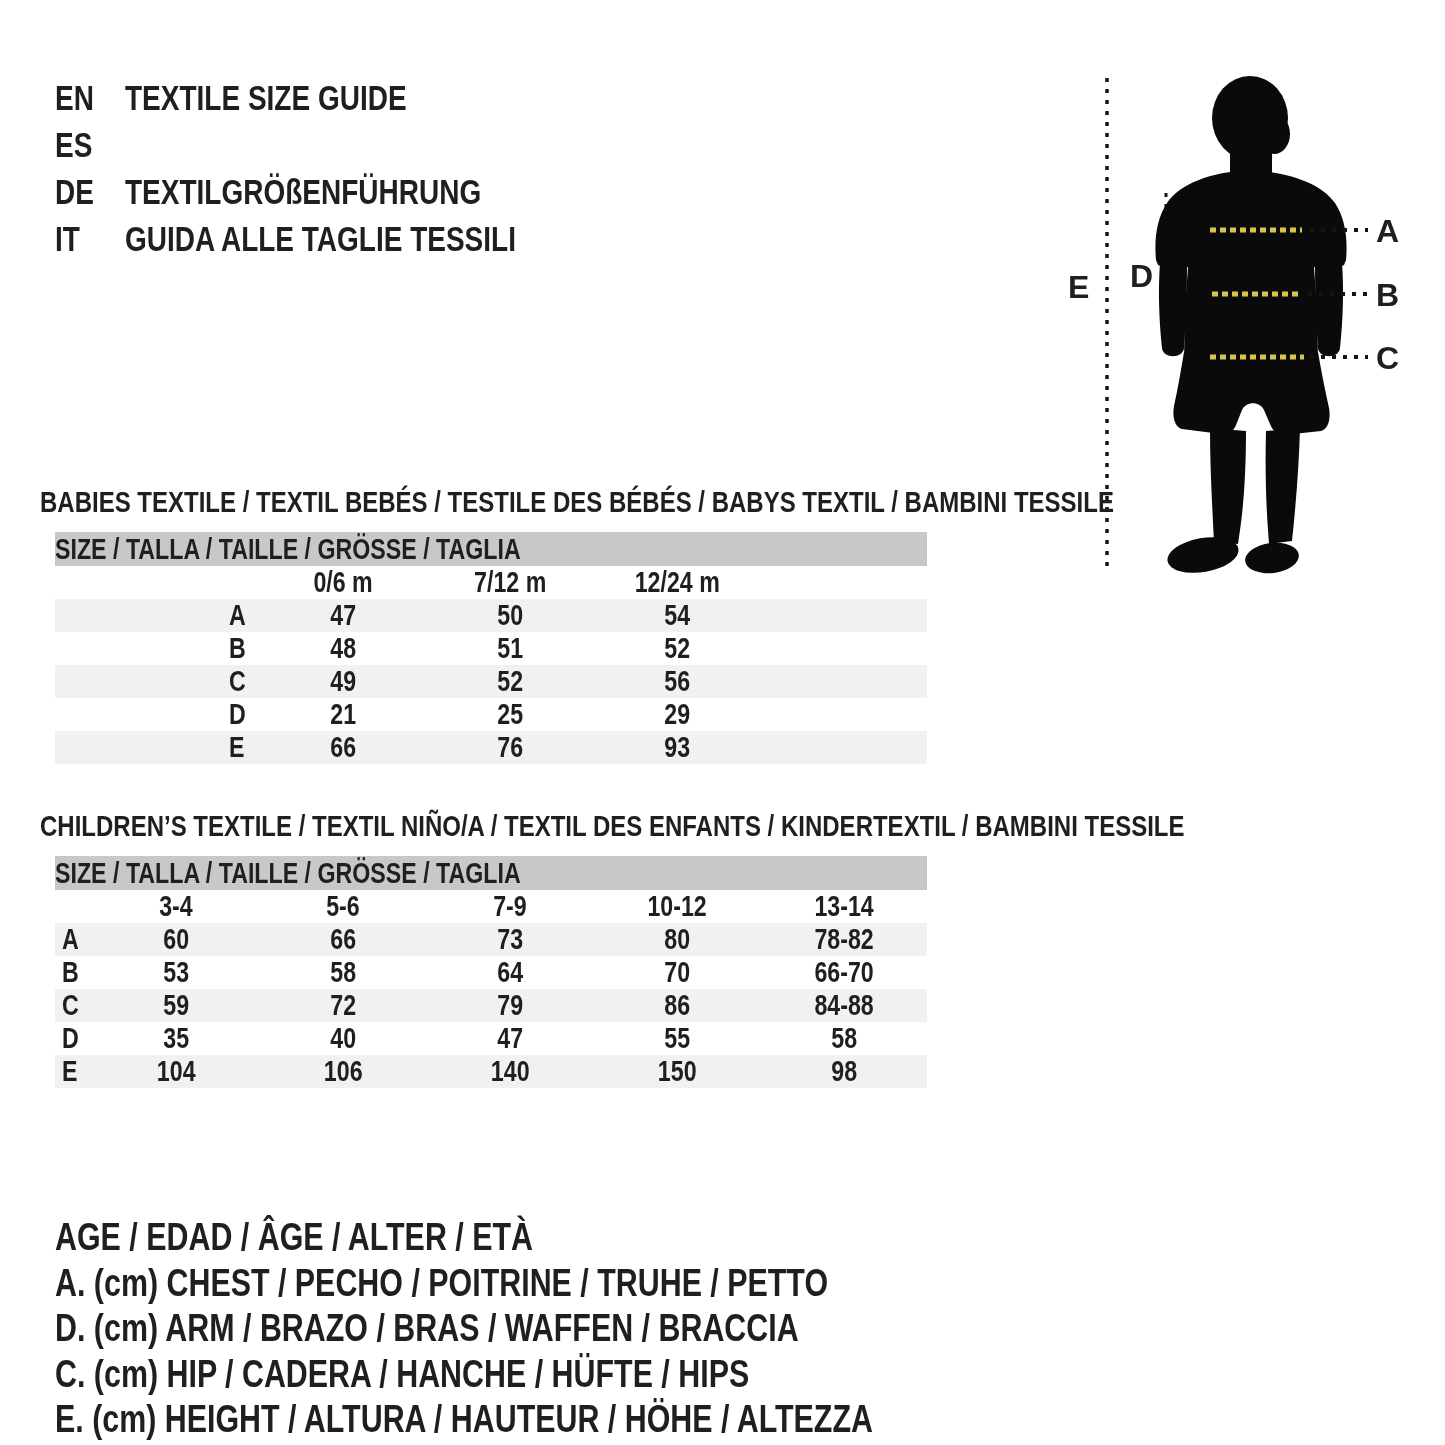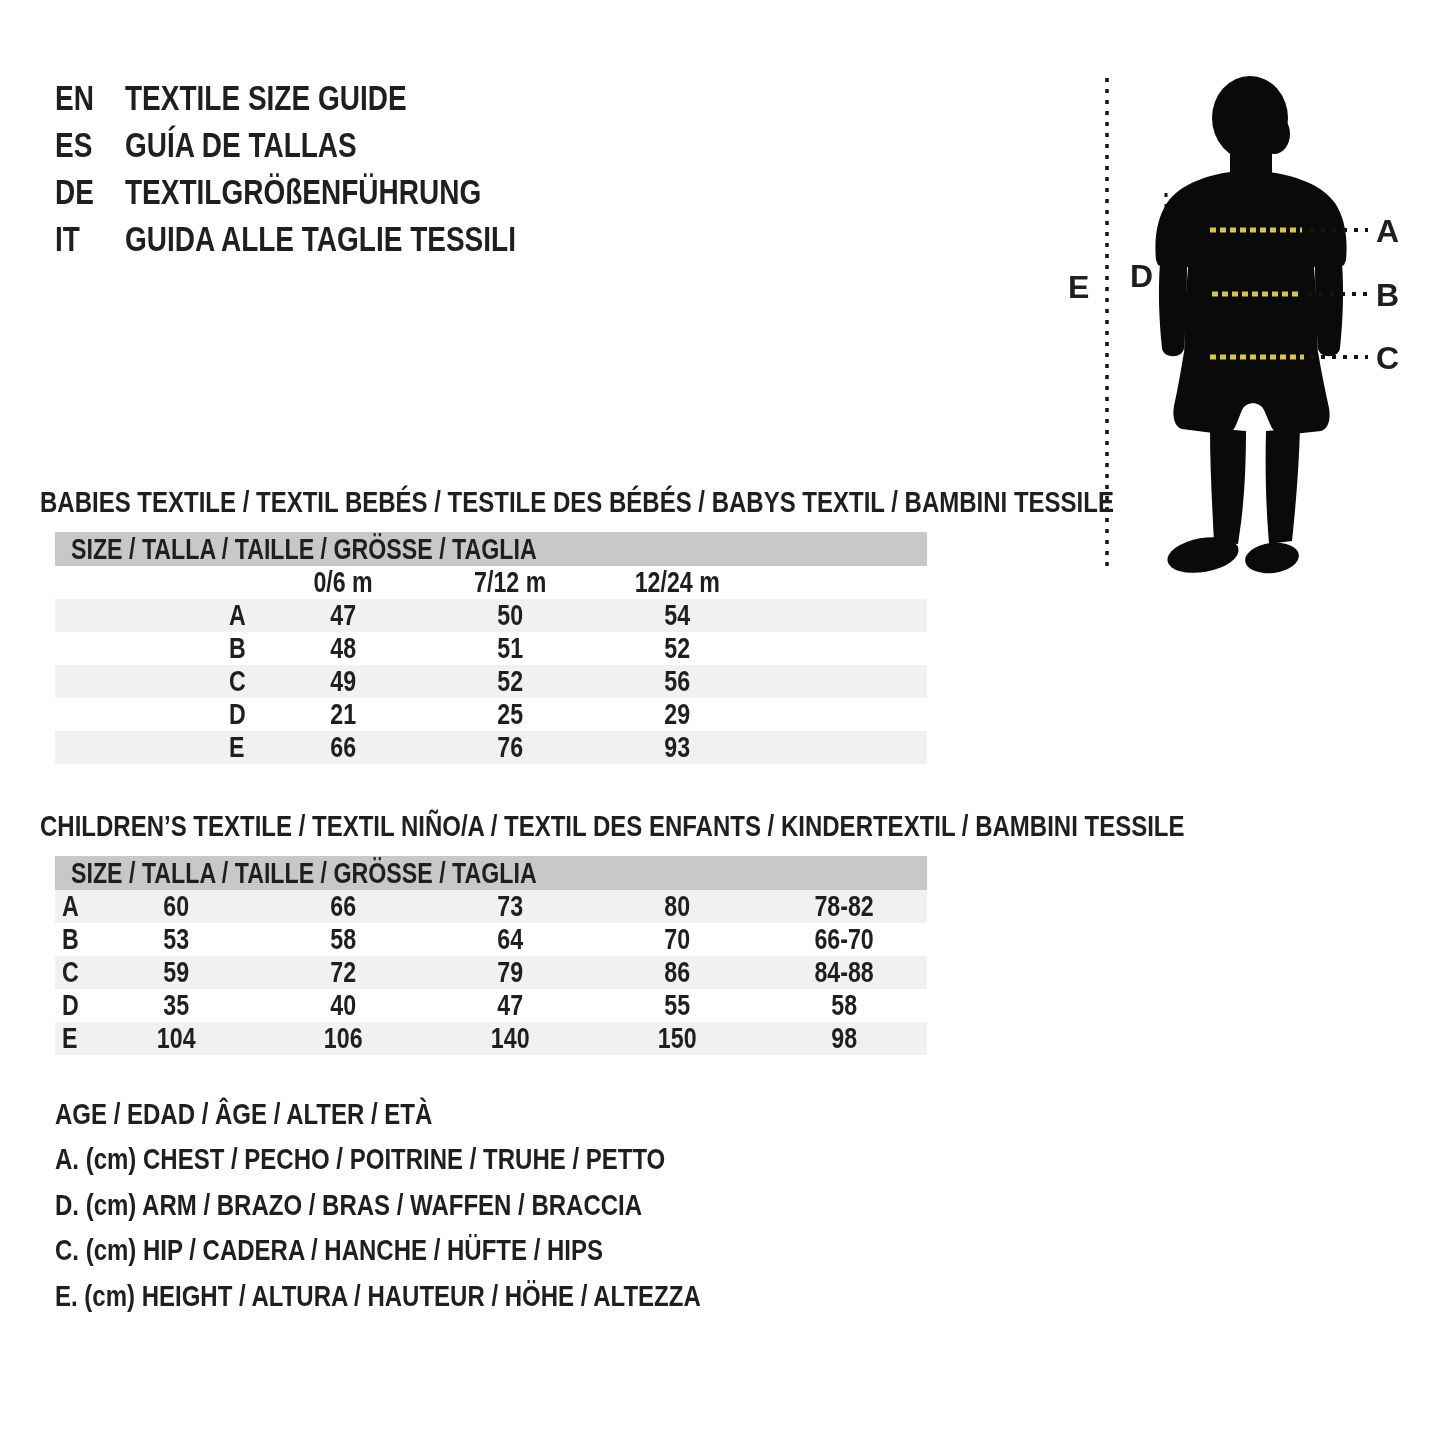--- a/index.html
+++ b/index.html
@@ -14,54 +14,53 @@
   .lang-row{display:flex;height:47px;align-items:center;font-size:35px;}
   .lang-code{width:70px;flex:0 0 70px;}
 
   
   .section-title{position:absolute;left:40px;font-size:30px;line-height:32px;}
   .title-babies{top:486px;}
   .title-children{top:810px;}
 
   
   .size-bar{position:absolute;left:55px;width:872px;height:34px;background:#c8c8c8;
-            display:flex;align-items:center;padding-left:16px;box-sizing:border-box;font-size:29px;}
+            display:flex;align-items:center;padding-left:0;box-sizing:border-box;font-size:29px;}
   .bar-babies{top:532px;}
   .bar-children{top:856px;}
 
   
   .tbl{position:absolute;left:55px;width:872px;font-size:29px;}
   .tbl-babies{top:566px;}
   .tbl-children{top:890px;}
   .trow{display:flex;height:33px;align-items:center;justify-content:center;}
   .trow.alt{background:#f1f1f1;}
   .tlabel{width:38px;flex:0 0 38px;padding-left:7px;box-sizing:border-box;}
   .tcell{width:167px;flex:0 0 167px;text-align:center;}
 
   
-  .legend{position:absolute;left:55px;top:1091px;font-size:30px;}
+  .legend{position:absolute;left:55px;top:1215px;font-size:38px;}
   .legend-line{height:45.5px;display:flex;align-items:center;}
 
   
   .fig-wrap{position:absolute;left:1060px;top:58px;width:385px;height:545px;}
   .fig-label{font-family:"Liberation Sans",sans-serif;font-weight:700;font-size:32px;fill:#1f1f1f;}
 </style>
 </head>
 <body>
 
 <div class="sheet">
 
   <div class="lang-block">
     <div class="lang-row">
       <span class="lang-code"><span class="cx">EN</span></span>
       <span><span class="cx">TEXTILE SIZE GUIDE</span></span>
     </div>
     <div class="lang-row">
       <span class="lang-code"><span class="cx">ES</span></span>
-      <span><span class="cx">GUÍA DE TALLAS</span></span>
     </div>
     <div class="lang-row">
       <span class="lang-code"><span class="cx">DE</span></span>
       <span><span class="cx">TEXTILGRÖßENFÜHRUNG</span></span>
     </div>
     <div class="lang-row">
       <span class="lang-code"><span class="cx">IT</span></span>
       <span><span class="cx">GUIDA ALLE TAGLIE TESSILI</span></span>
     </div>
   </div>
@@ -147,20 +146,28 @@
       <span class="tcell"><span class="cxc">93</span></span>
     </div>
   </div>
 
   <div class="section-title title-children"><span class="cx">CHILDREN’S TEXTILE / TEXTIL NIÑO/A / TEXTIL DES ENFANTS / KINDERTEXTIL / BAMBINI TESSILE</span></div>
   <div class="size-bar bar-children">
       <span class="cx">SIZE / TALLA / TAILLE / GRÖSSE / TAGLIA</span>
     </div>
 
   <div class="tbl tbl-children">
+    <div class="trow">
+      <span class="tlabel"></span>
+      <span class="tcell"><span class="cxc">3-4</span></span>
+      <span class="tcell"><span class="cxc">5-6</span></span>
+      <span class="tcell"><span class="cxc">7-9</span></span>
+      <span class="tcell"><span class="cxc">10-12</span></span>
+      <span class="tcell"><span class="cxc">13-14</span></span>
+    </div>
     <div class="trow alt">
       <span class="tlabel"><span class="cx">A</span></span>
       <span class="tcell"><span class="cxc">60</span></span>
       <span class="tcell"><span class="cxc">66</span></span>
       <span class="tcell"><span class="cxc">73</span></span>
       <span class="tcell"><span class="cxc">80</span></span>
       <span class="tcell"><span class="cxc">78-82</span></span>
     </div>
     <div class="trow">
       <span class="tlabel"><span class="cx">B</span></span>

